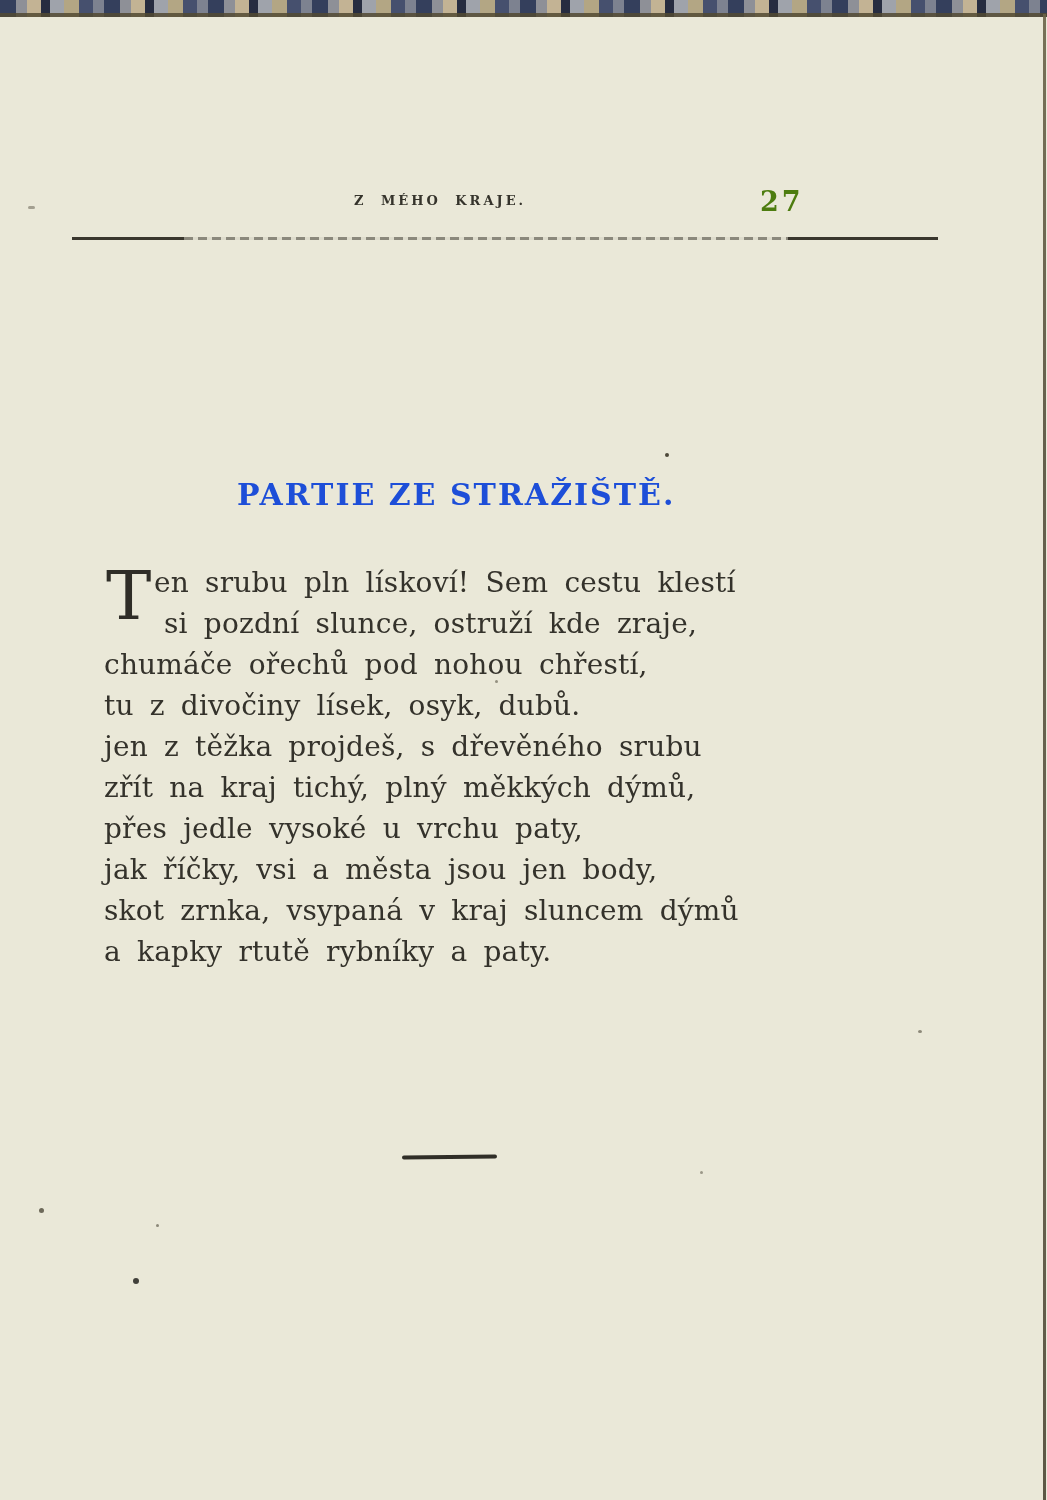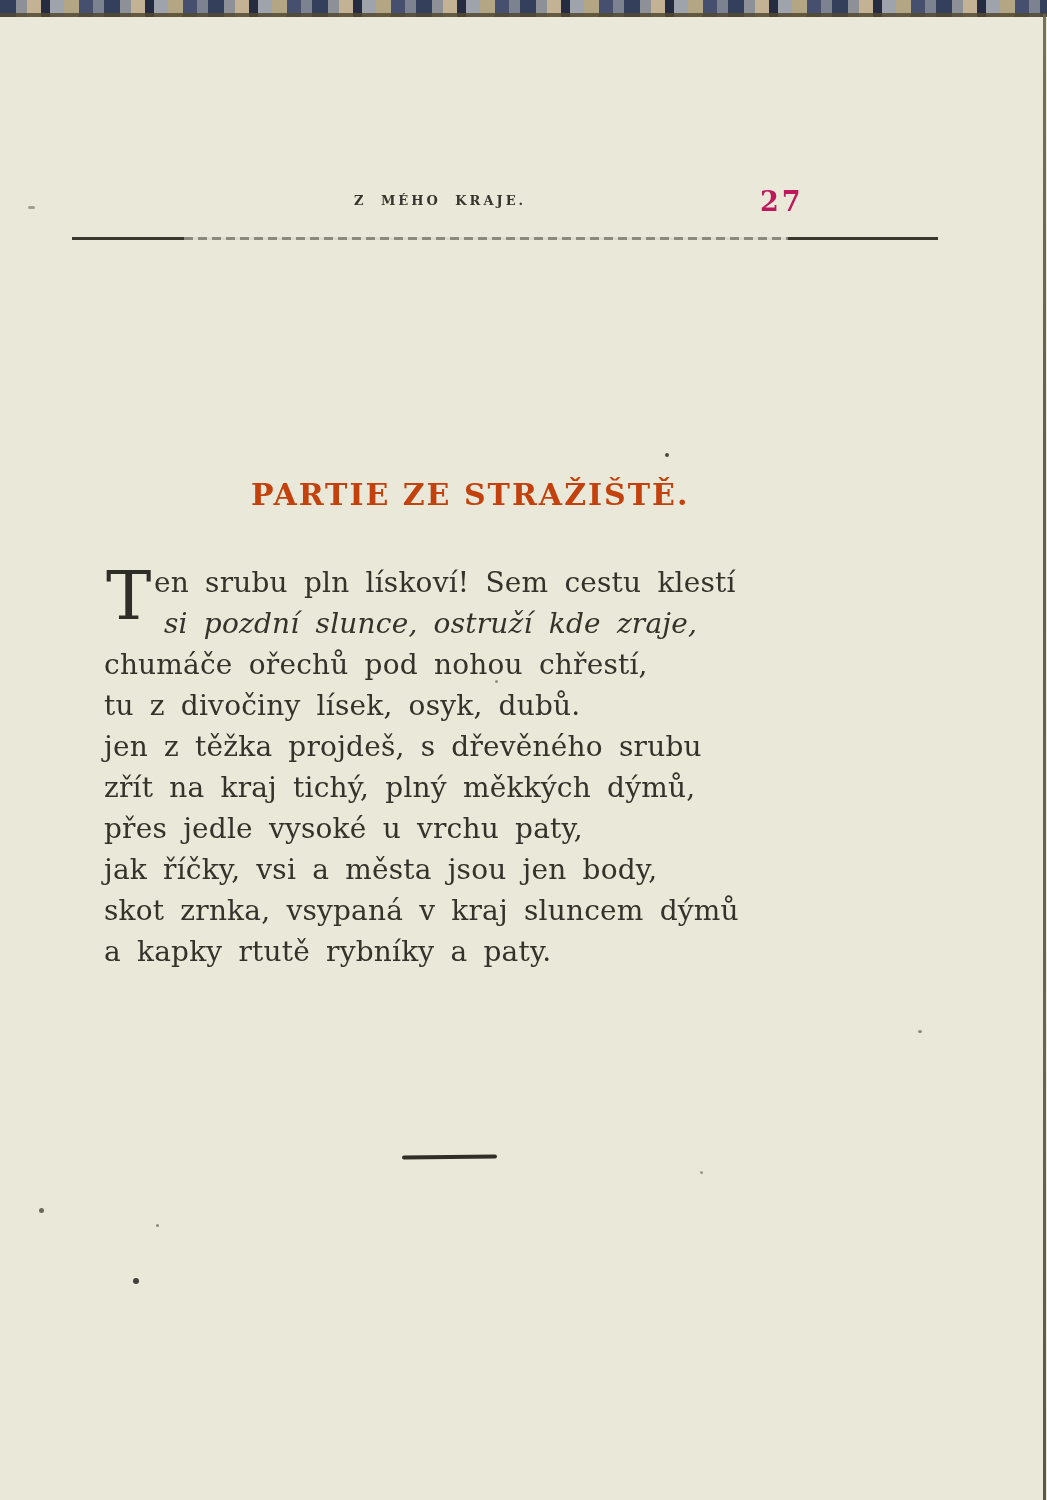--- a/index.html
+++ b/index.html
@@ -36,57 +36,57 @@
     position: absolute; top: 193px; left: 280px; width: 320px;
     text-align: center;
     font-size: 13px; font-weight: bold;
     letter-spacing: 3px; word-spacing: 7px;
     color: #35332b;
   }
 
   .page-number {
     position: absolute; top: 186px; left: 760px;
     font-size: 27px; font-weight: bold; letter-spacing: 3px;
-    color: #be185d;
+    color: #4d7c0f;
   }
 
   .header-rule {
     position: absolute; top: 237px; left: 72px; width: 866px; height: 3px;
     background: repeating-linear-gradient(90deg,
       rgba(61,58,48,0.55) 0 9px, rgba(61,58,48,0.07) 9px 14px);
   }
   .header-rule::before {
     content: ""; position: absolute; left: 0; top: 0; height: 100%; width: 112px;
     background: #3a372e;
   }
   .header-rule::after {
     content: ""; position: absolute; right: 0; top: 0; height: 100%; width: 150px;
     background: #3a372e;
   }
 
   .poem-title {
-    position: absolute; top: 477px; left: 251px;
+    position: absolute; top: 477px; left: 237px;
     font-size: 30px; font-weight: bold; letter-spacing: 2px;
-    color: #c2410c; white-space: nowrap;
+    color: #1d4ed8; white-space: nowrap;
   }
 
   .poem {
     position: absolute; top: 562px; left: 104px; width: 690px;
     font-size: 28px; line-height: 41px;
     color: #34322b;
     word-spacing: 7px; letter-spacing: 0.2px;
     white-space: nowrap;
   }
   .dropcap {
     position: absolute; left: 2px; top: 4px;
     font-size: 68px; line-height: 0.88; font-weight: 400;
     color: #2f2d27;
   }
   .poem-lines .poem-line:nth-child(1) { padding-left: 50px; }
-  .poem-lines .poem-line:nth-child(2) { padding-left: 60px; font-style: italic; }
+  .poem-lines .poem-line:nth-child(2) { padding-left: 60px; }
 
   .end-rule {
     position: absolute; top: 1155px; left: 402px; width: 95px; height: 3.5px;
     background: #302e27; border-radius: 2px;
     transform: rotate(-0.5deg);
   }
 
   .speck { position: absolute; background: #4d4839; border-radius: 50%; }
   .spk1 { left: 665px; top: 453px; width: 4px; height: 4px; }
   .spk2 { left: 918px; top: 1030px; width: 4px; height: 3px; opacity: .6; }

